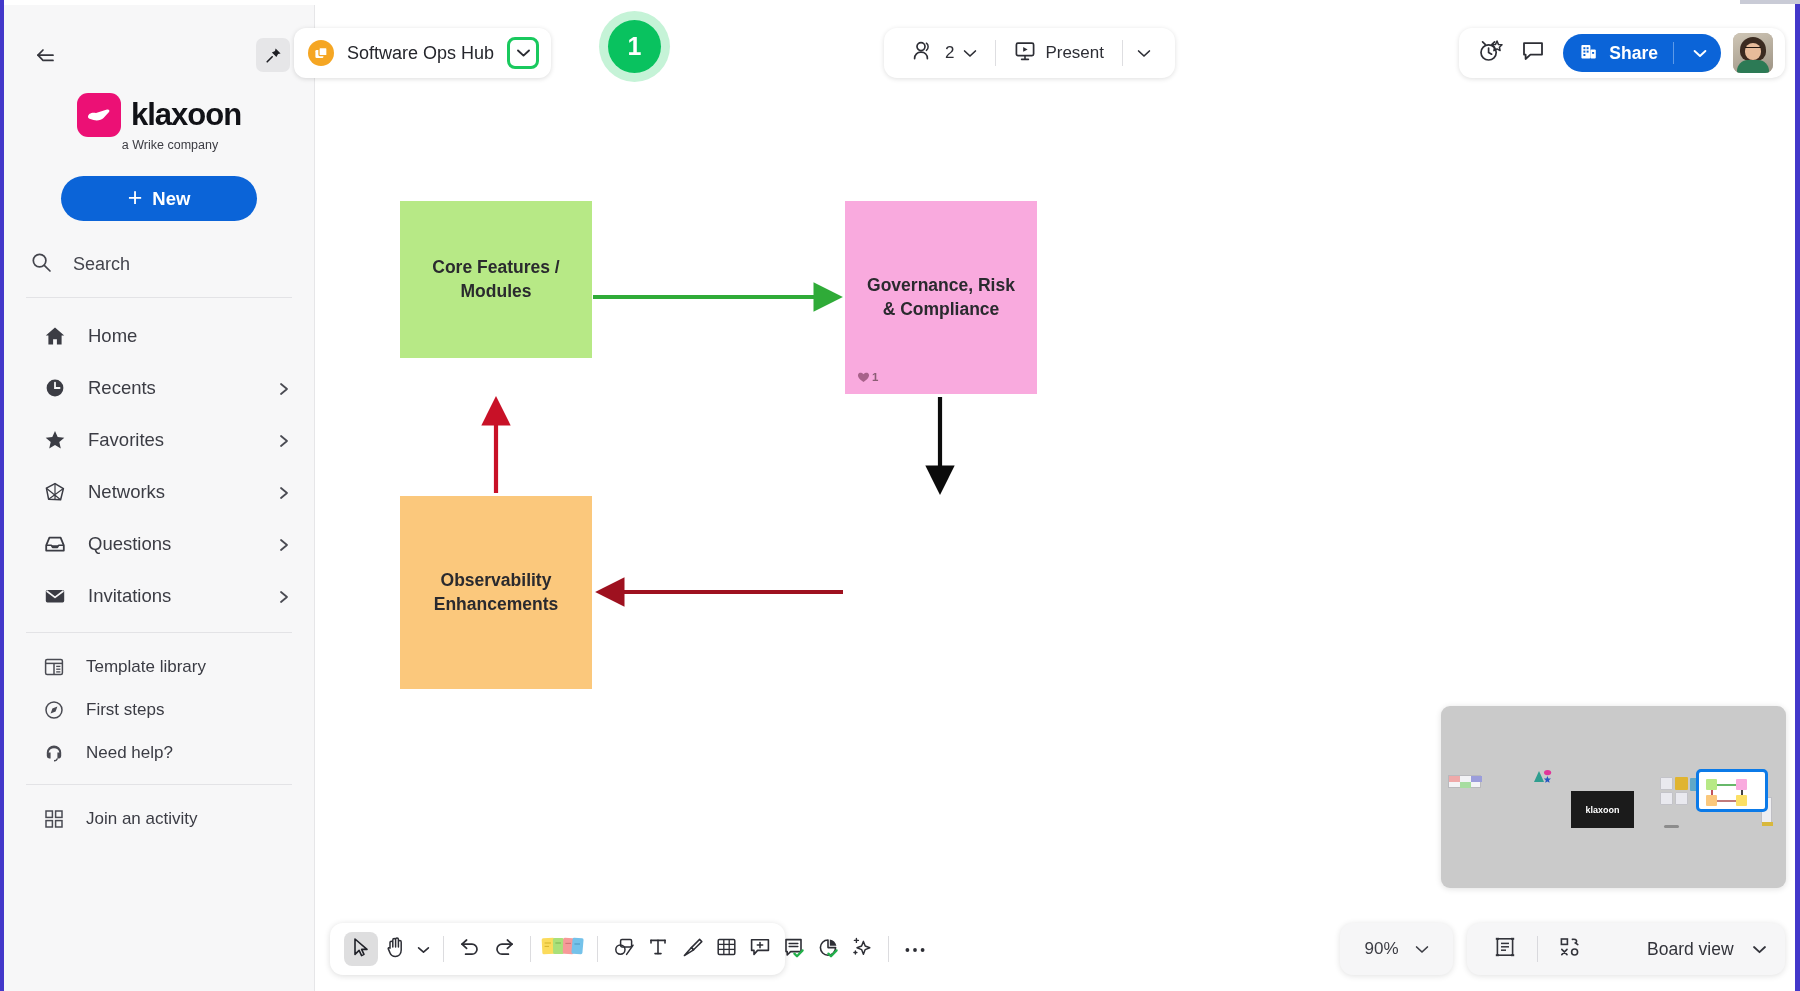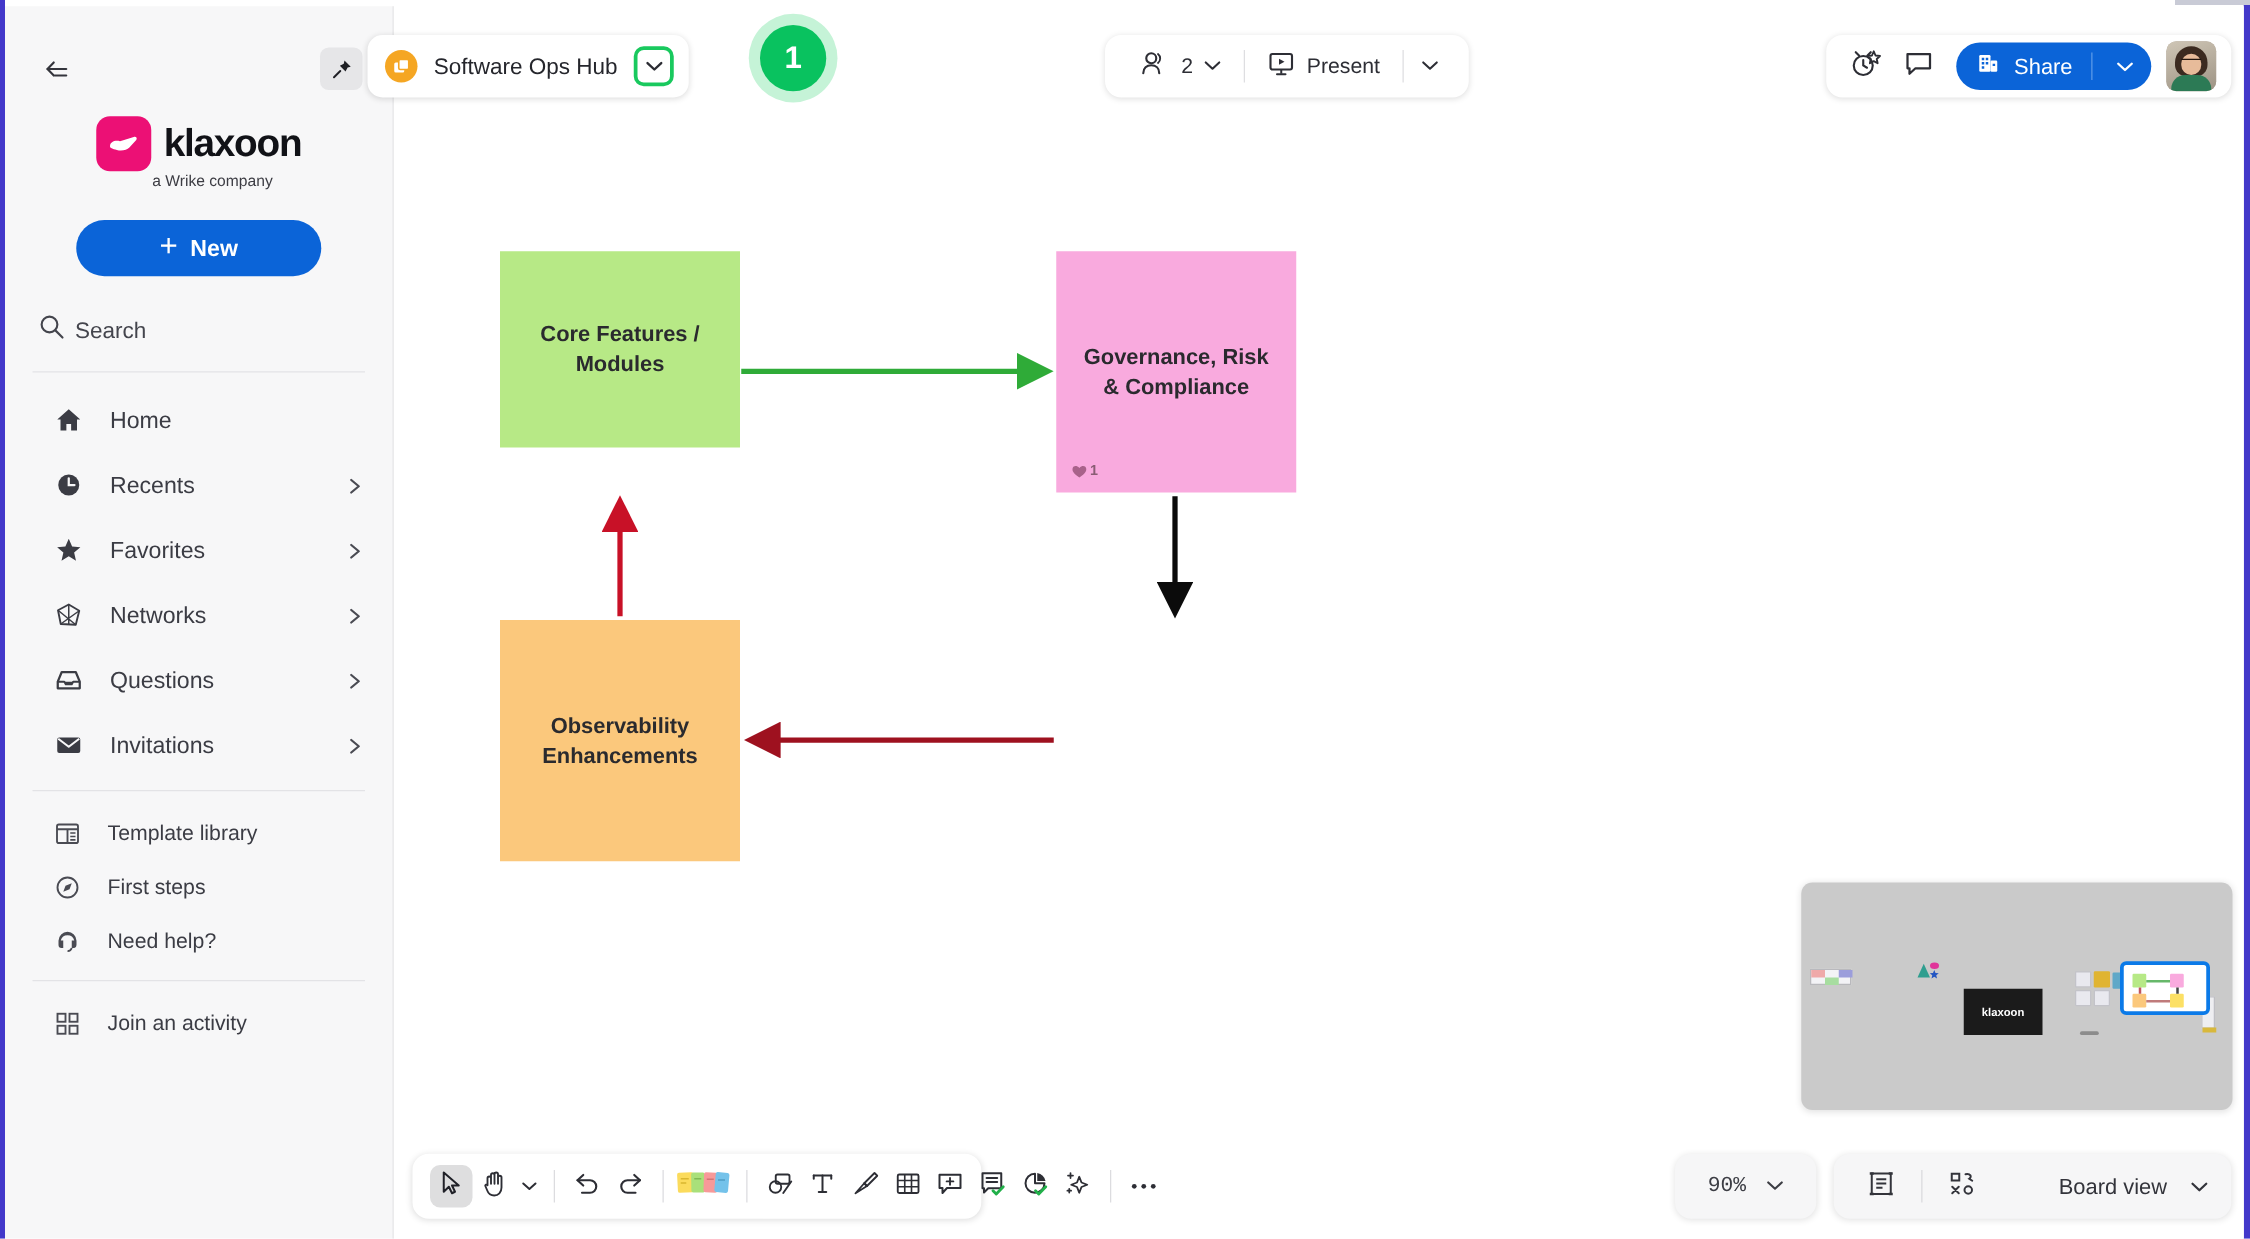--- a/index.html
+++ b/index.html
@@ -46,21 +46,21 @@
   .new-btn {
     margin: 24px auto 0; width:196px; height:45px;
     background:#0b64d8; color:#ffffff; border-radius:26px;
     display:flex; align-items:center; justify-content:center; gap:10px;
     font-size:18.5px; font-weight:700; cursor:pointer;
   }
   .new-plus { font-size:25px; font-weight:400; line-height:1; margin-top:-2px; }
 
   .search-row {
     margin-top:22px; height:42px; display:flex; align-items:center;
-    padding-left:27px; gap:8px; cursor:pointer;
+    padding-left:27px; gap:21px; cursor:pointer;
   }
   .search-label { font-size:18px; color:#44454d; }
 
   .sb-divider { height:1px; background:#e3e3e6; margin:12px 22px 0; }
 
   .nav-list { margin-top:12px; }
   .nav-item {
     height:52px; display:flex; align-items:center;
     padding-left:39px; padding-right:24px; gap:21px; cursor:pointer;
   }
@@ -113,21 +113,21 @@
   #right-actions-group { right:15px; top:28px; padding:0 12px; gap:2px; }
   .icon-btn {
     width:40px; height:40px; display:flex; align-items:center; justify-content:center;
     border-radius:8px; cursor:pointer;
   }
   .share-btn {
     height:38px; background:#0b64d8; border-radius:20px; color:#fff;
     display:flex; align-items:center; padding:0 6px 0 16px; gap:11px;
     margin-left:8px; cursor:pointer;
   }
-  .share-label { font-size:17.5px; font-weight:400; }
+  .share-label { font-size:17.5px; font-weight:700; }
   .share-divider { width:1px; height:22px; background:#5d9ae8; margin-left:4px; }
   .share-chev { width:30px; display:flex; align-items:center; justify-content:center; }
   .avatar {
     width:40px; height:40px; border-radius:8px; margin-left:10px;
     overflow:hidden; background:#b7ad9f; position:relative; cursor:pointer;
   }
   .av-bg { position:absolute; inset:0; background:linear-gradient(160deg,#cfc6b6 0%,#9d9384 100%); }
   .av-hair { position:absolute; left:7px; top:4px; width:26px; height:24px; border-radius:13px 13px 9px 9px; background:#3b2a20; }
   .av-face { position:absolute; left:12px; top:10px; width:16px; height:17px; border-radius:8px; background:#e7bb9a; }
   .av-body { position:absolute; left:4px; bottom:0; width:32px; height:13px; border-radius:11px 11px 0 0; background:#2c7a55; }
@@ -176,21 +176,21 @@
   .tb-btn {
     width:34px; height:34px; border-radius:8px; cursor:pointer;
     display:flex; align-items:center; justify-content:center; flex:0 0 auto;
   }
   .tb-btn.active { background:#dededf; }
   .tb-sep { width:1px; height:26px; background:#dcdcdf; margin:0 9px; flex:0 0 1px; }
 
   .zoom-box {
     position:absolute; right:347px; bottom:16px; width:113px; height:52px;
     background:#f6f6f7; border-radius:13px; box-shadow:0 1px 6px rgba(0,0,0,0.12);
-    display:flex; align-items:center; justify-content:center; gap:16px; cursor:pointer;font-family:Liberation Mono, monospace;
+    display:flex; align-items:center; justify-content:center; gap:16px; cursor:pointer;
   }
   .zoom-val { font-size:17px; color:#3c3d44; }
 
   .view-box {
     position:absolute; right:15px; bottom:16px; width:318px; height:52px;
     background:#f6f6f7; border-radius:13px; box-shadow:0 1px 6px rgba(0,0,0,0.12);
     display:flex; align-items:center; padding:0 18px; gap:12px;
   }
   .view-label { font-size:17.5px; color:#33343b;margin-left:45px; }
   .vb-sep { width:1px; height:26px; background:#d9d9dd; }

